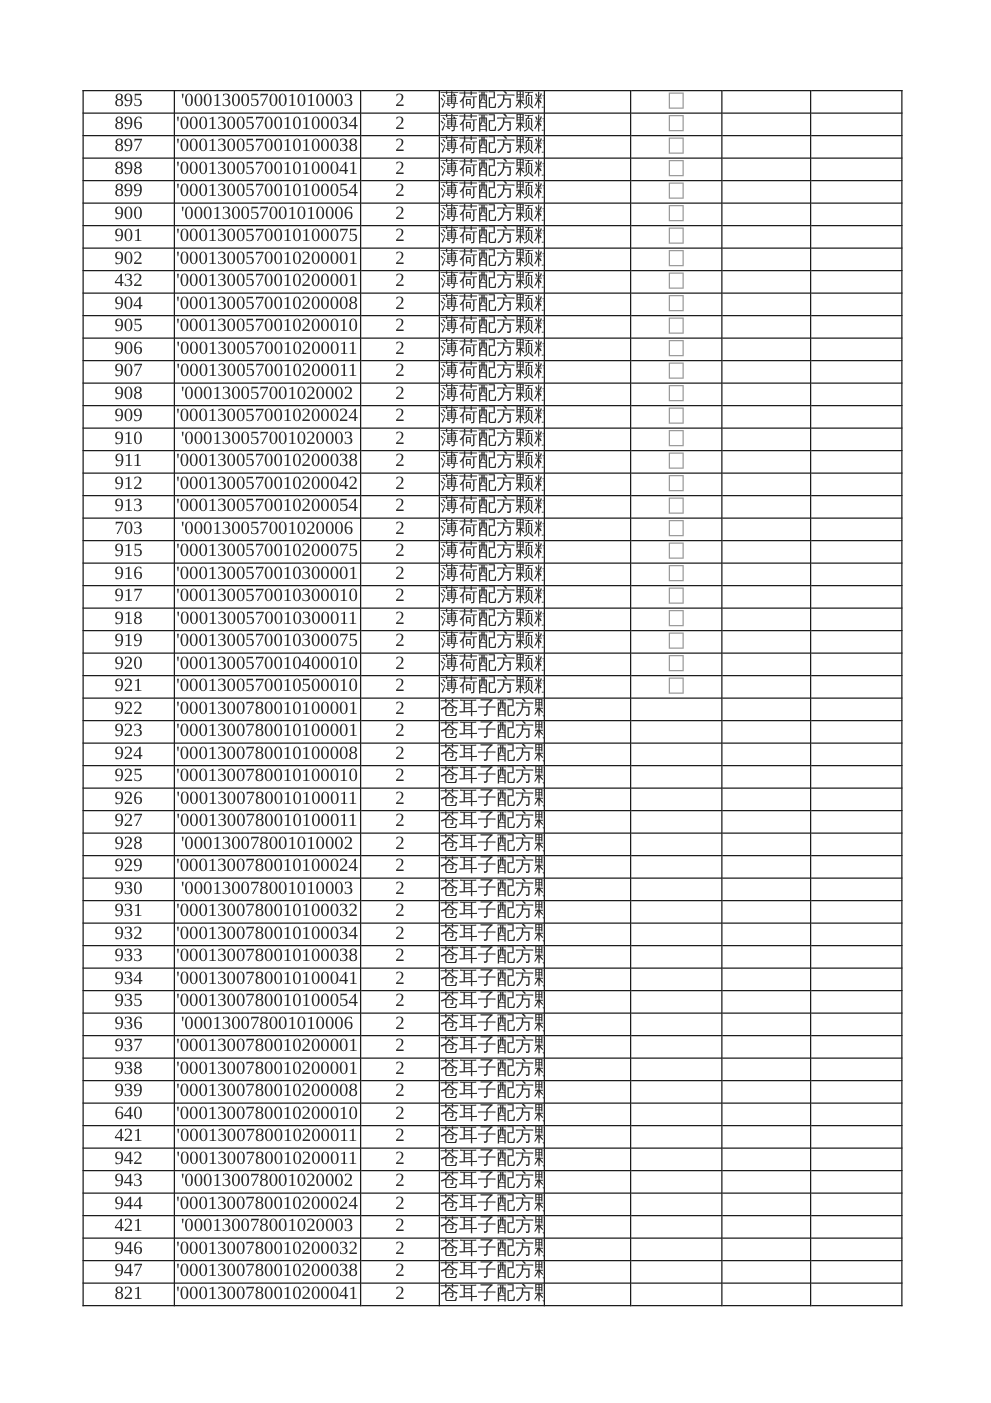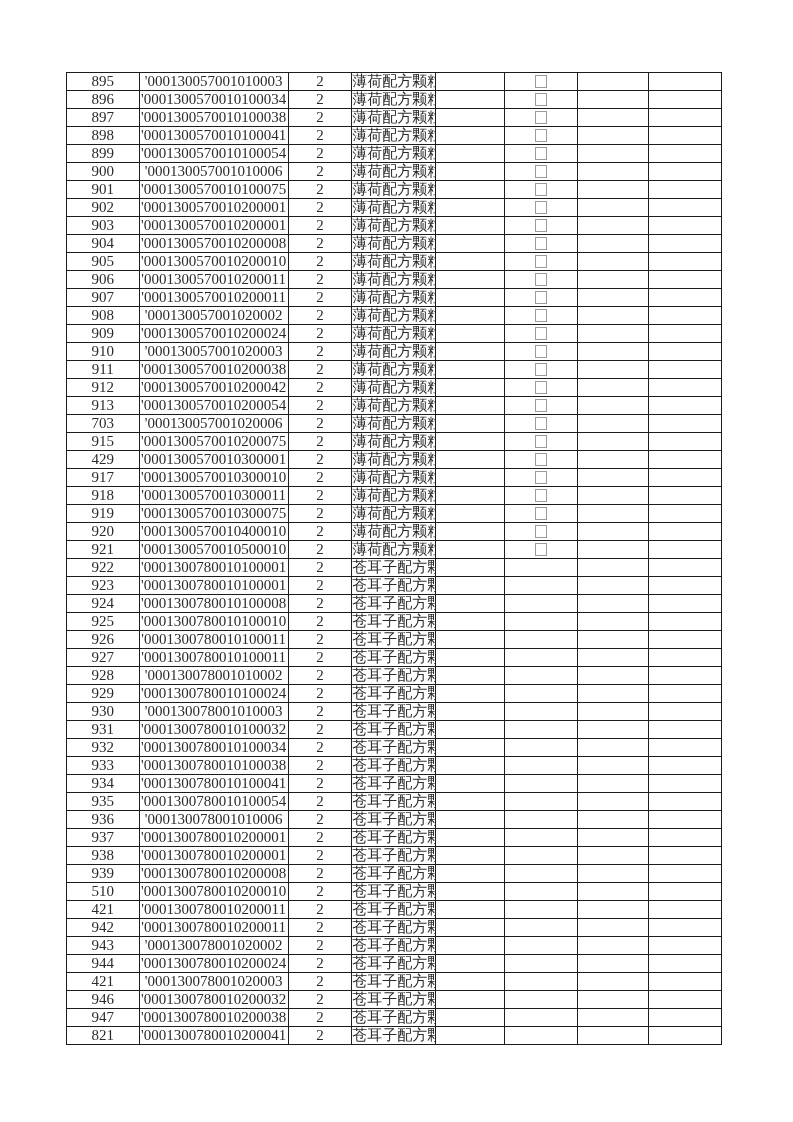--- a/index.html
+++ b/index.html
@@ -145,21 +145,21 @@
     <td class="c-num">902</td>
     <td class="c-code"><span class="clip">'0001300570010200001</span></td>
     <td class="c-qty">2</td>
     <td class="c-name"><span class="clip">薄荷配方颗粒</span></td>
     <td class="c-e1"></td>
     <td class="c-chk"><span class="checkbox"></span></td>
     <td class="c-e2"></td>
     <td class="c-e3"></td>
   </tr>
       <tr>
-    <td class="c-num">903</td>
+    <td class="c-num">432</td>
     <td class="c-code"><span class="clip">'0001300570010200001</span></td>
     <td class="c-qty">2</td>
     <td class="c-name"><span class="clip">薄荷配方颗粒</span></td>
     <td class="c-e1"></td>
     <td class="c-chk"><span class="checkbox"></span></td>
     <td class="c-e2"></td>
     <td class="c-e3"></td>
   </tr>
       <tr>
     <td class="c-num">904</td>
@@ -275,21 +275,21 @@
     <td class="c-num">915</td>
     <td class="c-code"><span class="clip">'0001300570010200075</span></td>
     <td class="c-qty">2</td>
     <td class="c-name"><span class="clip">薄荷配方颗粒</span></td>
     <td class="c-e1"></td>
     <td class="c-chk"><span class="checkbox"></span></td>
     <td class="c-e2"></td>
     <td class="c-e3"></td>
   </tr>
       <tr>
-    <td class="c-num">429</td>
+    <td class="c-num">916</td>
     <td class="c-code"><span class="clip">'0001300570010300001</span></td>
     <td class="c-qty">2</td>
     <td class="c-name"><span class="clip">薄荷配方颗粒</span></td>
     <td class="c-e1"></td>
     <td class="c-chk"><span class="checkbox"></span></td>
     <td class="c-e2"></td>
     <td class="c-e3"></td>
   </tr>
       <tr>
     <td class="c-num">917</td>
@@ -515,21 +515,21 @@
     <td class="c-num">939</td>
     <td class="c-code"><span class="clip">'0001300780010200008</span></td>
     <td class="c-qty">2</td>
     <td class="c-name"><span class="clip">苍耳子配方颗粒</span></td>
     <td class="c-e1"></td>
     <td class="c-chk"></td>
     <td class="c-e2"></td>
     <td class="c-e3"></td>
   </tr>
       <tr>
-    <td class="c-num">510</td>
+    <td class="c-num">640</td>
     <td class="c-code"><span class="clip">'0001300780010200010</span></td>
     <td class="c-qty">2</td>
     <td class="c-name"><span class="clip">苍耳子配方颗粒</span></td>
     <td class="c-e1"></td>
     <td class="c-chk"></td>
     <td class="c-e2"></td>
     <td class="c-e3"></td>
   </tr>
       <tr>
     <td class="c-num">421</td>

